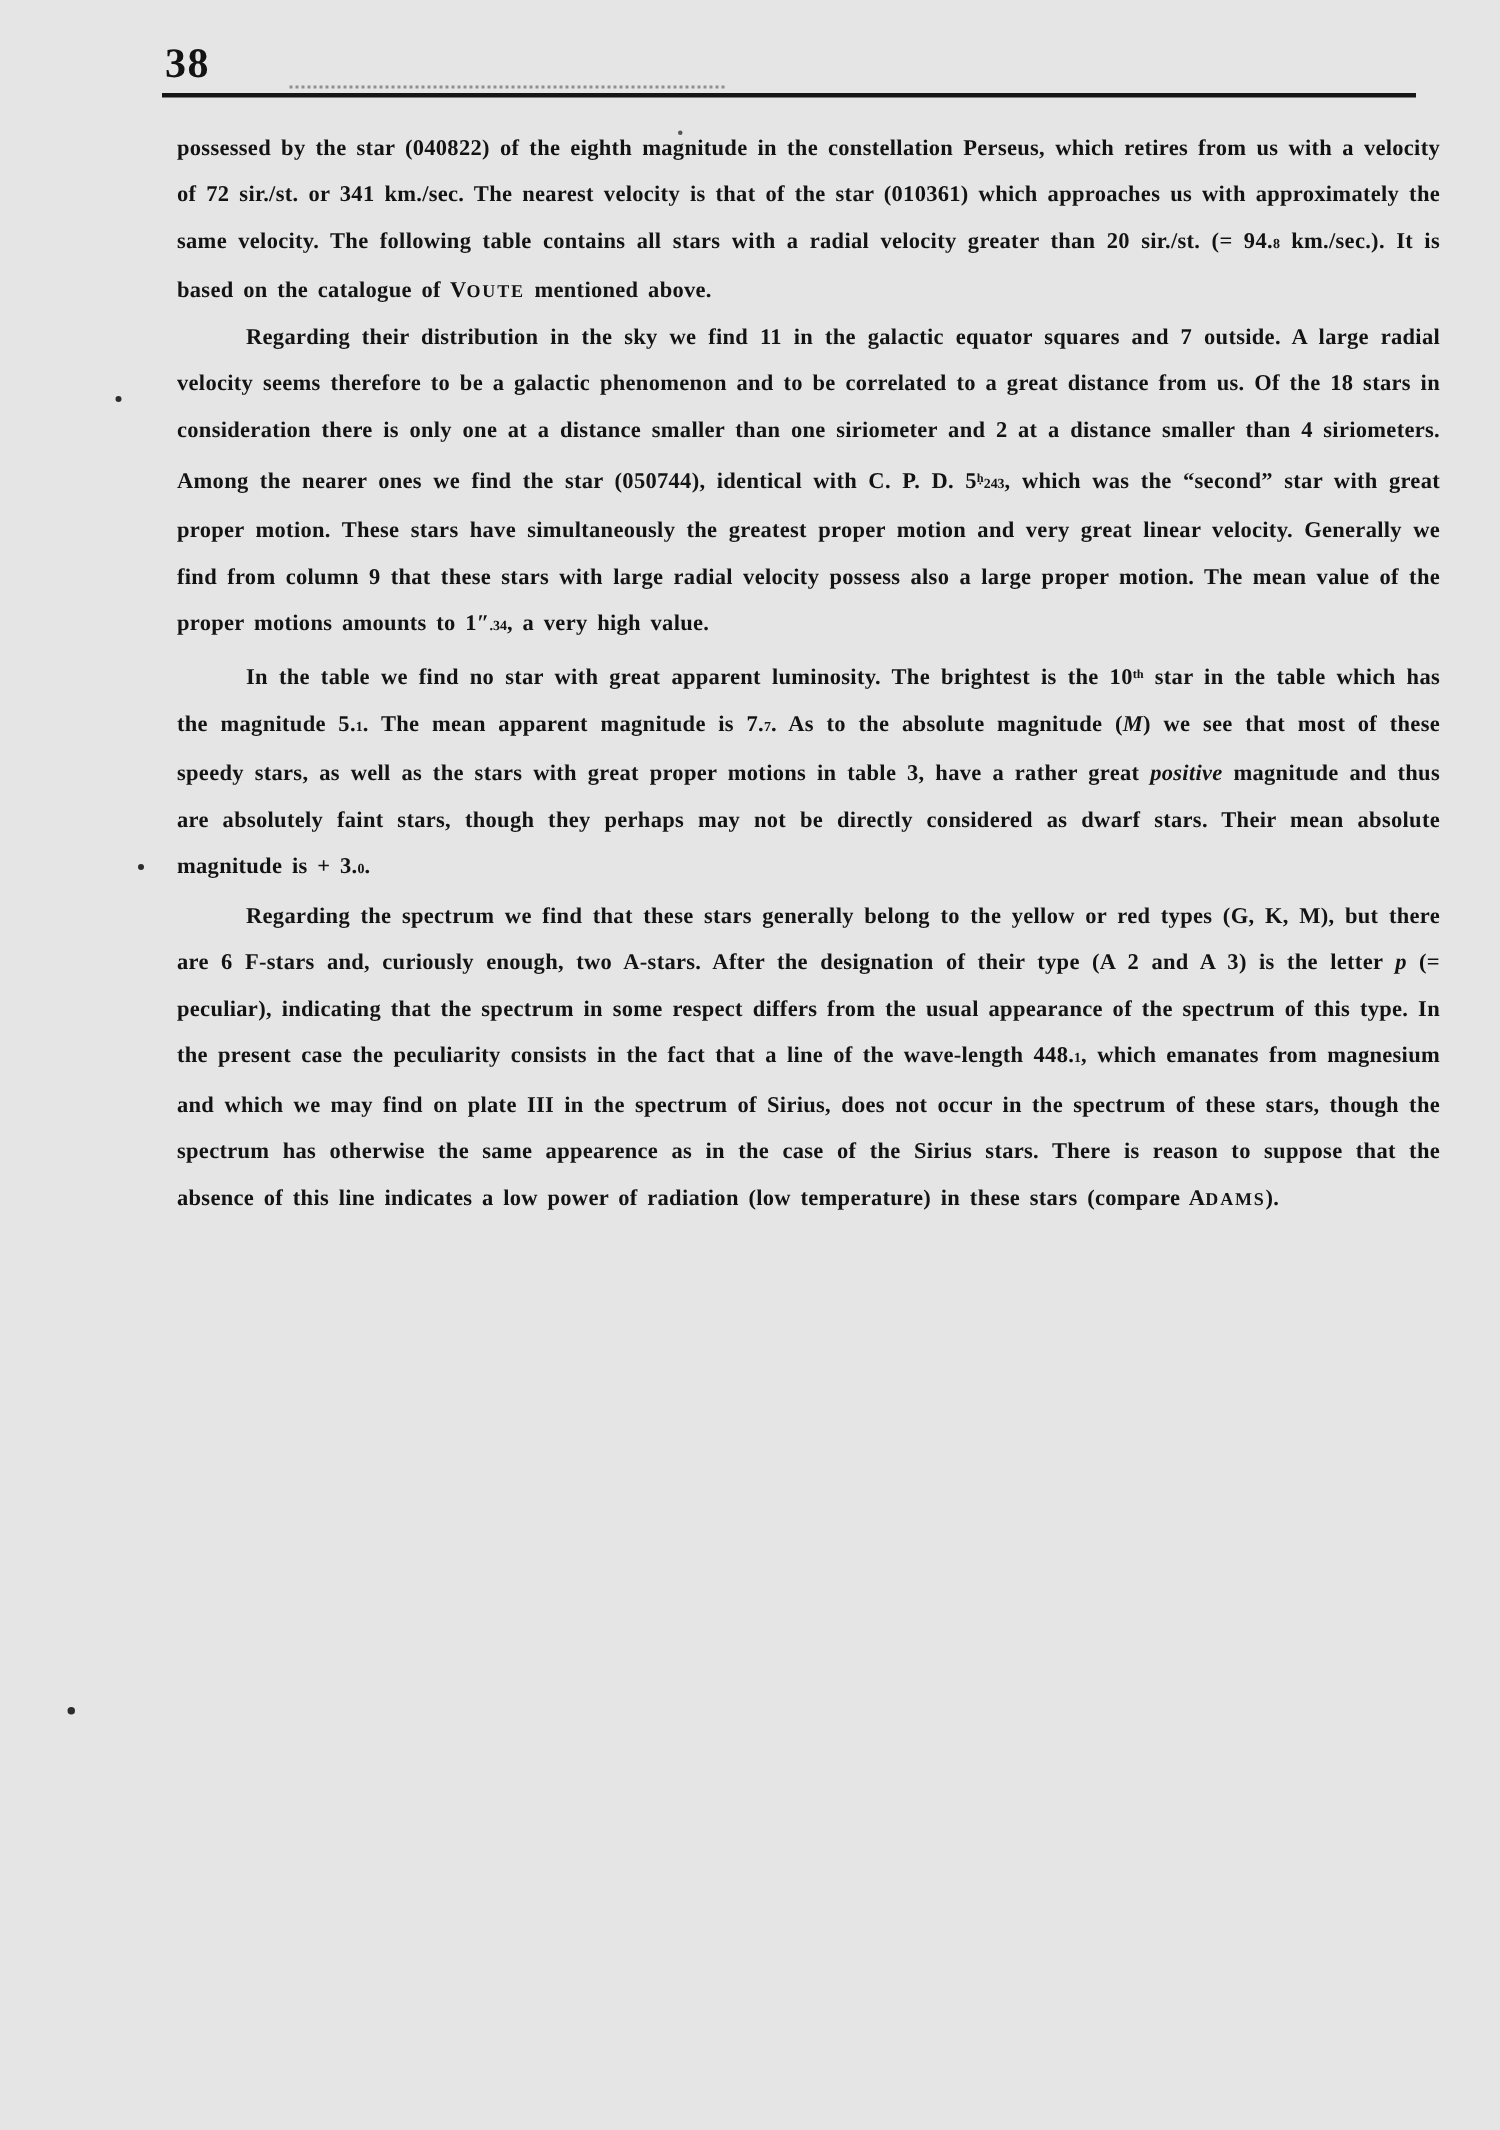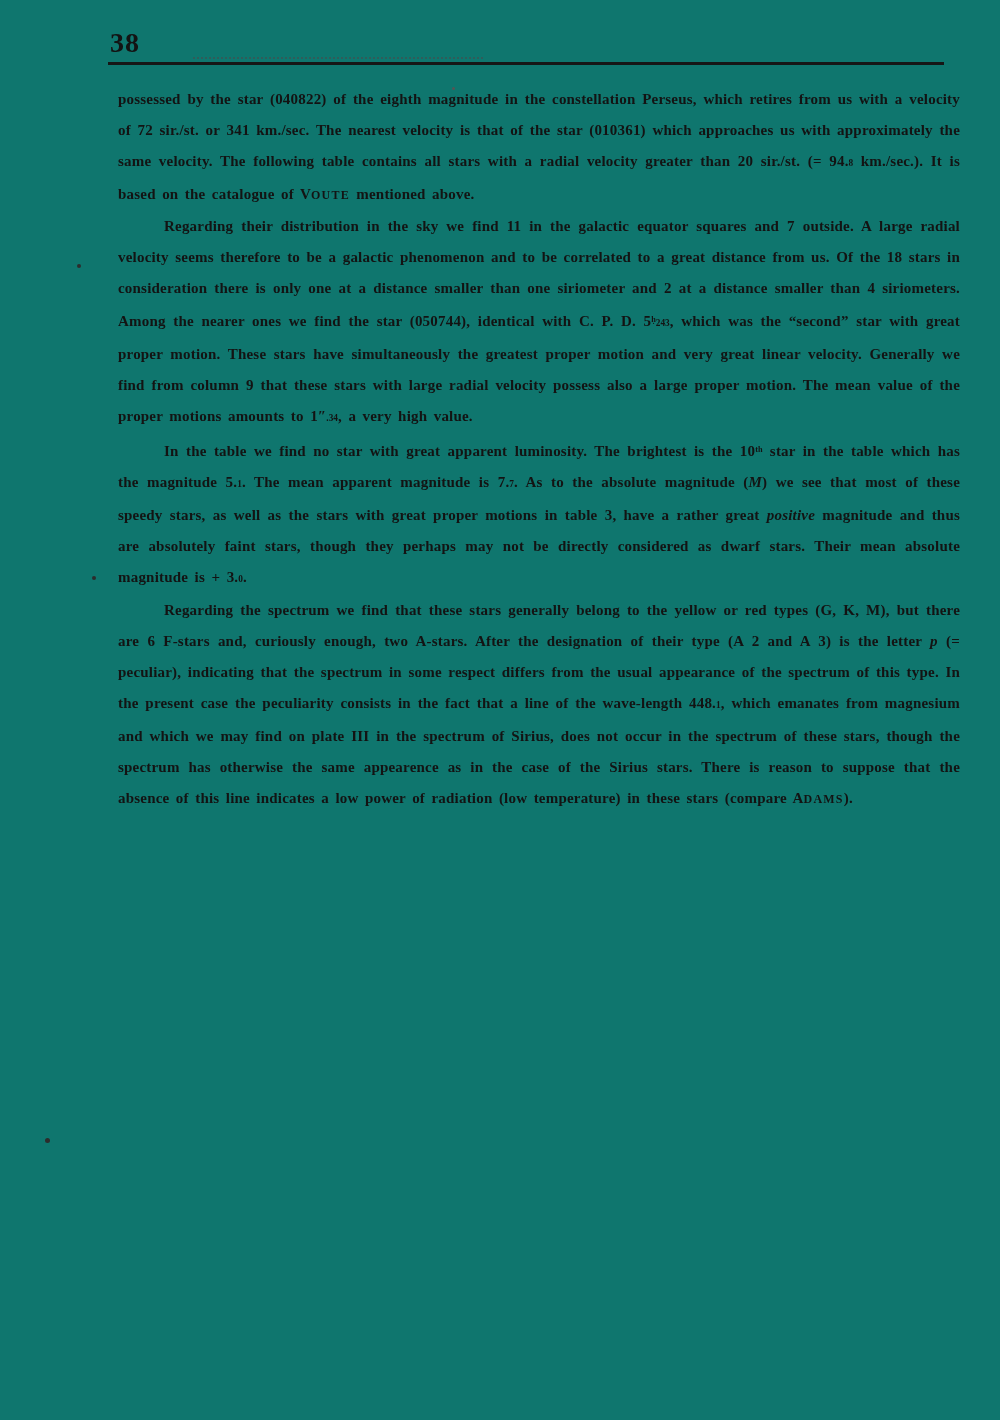--- a/index.html
+++ b/index.html
@@ -4,21 +4,21 @@
 <style>
   html, body {
     margin: 0;
     padding: 0;
     background: #fdfdfb;
   }
   .page {
     position: relative;
     width: 1000px;
     height: 1420px;
-    background: #0f766e;
+    background: #e5e5e5;
     overflow: hidden;
     font-family: "Liberation Serif", "DejaVu Serif", serif;
     color: #131313;
   }
   .page-number {
     position: absolute;
     left: 110px;
     top: 27px;
     font-size: 28px;
     font-weight: 700;

